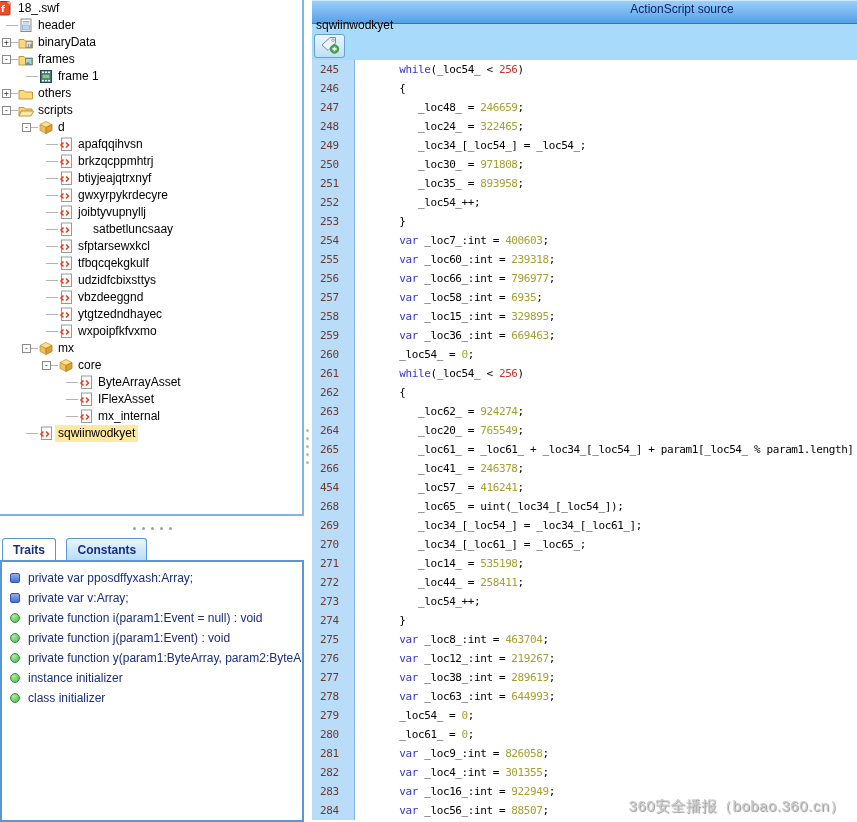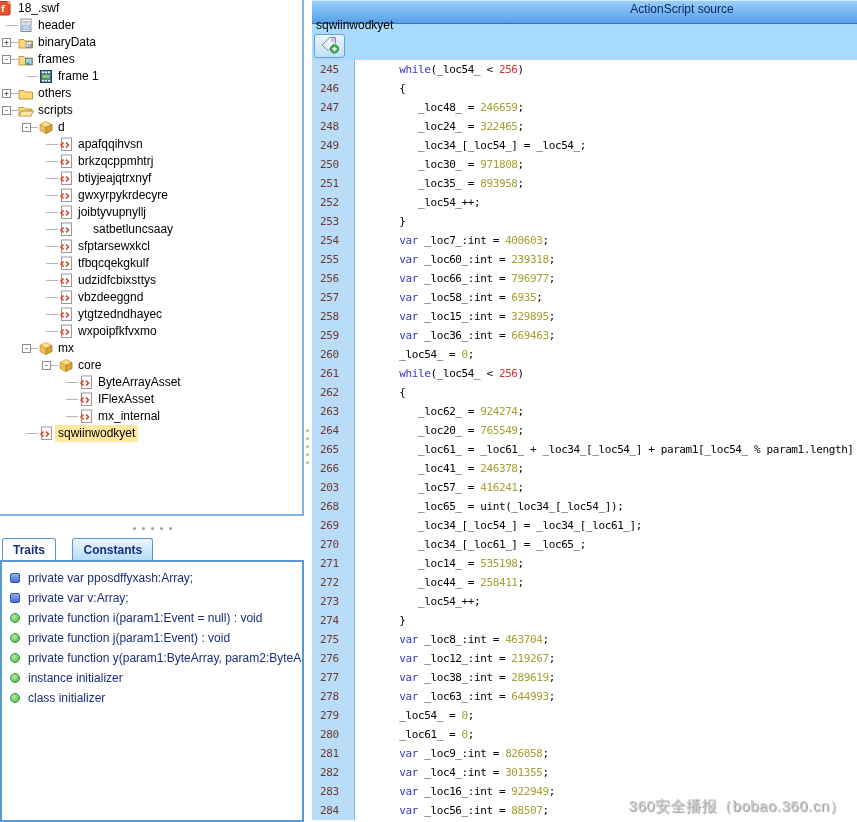--- a/index.html
+++ b/index.html
@@ -30,21 +30,21 @@
   
   #h-splitter{position:absolute;left:0;top:518px;width:304px;height:20px;background:#fff;text-align:center;padding-top:9px;box-sizing:border-box;}
   .hdot{display:inline-block;width:3px;height:3px;border-radius:50%;background:#99a1a8;margin:0 3px;vertical-align:top;}
 
   
   #left-tabs{position:absolute;left:2px;top:538px;height:22px;}
   .tab{
     display:inline-block;height:22px;line-height:22px;padding:0 10px;
     font-size:12px;font-weight:bold;color:#16307e;
     border:1px solid #5a96d2;border-bottom:none;border-radius:3px 3px 0 0;
-    background:linear-gradient(#eaf5fe,#b9dcf8);margin-right:12px;vertical-align:bottom;
+    background:linear-gradient(#eaf5fe,#b9dcf8);margin-right:6px;vertical-align:bottom;
     box-sizing:border-box;
   }
   .tab.active{background:#ffffff;}
 
   
   #traits-panel{
     position:absolute;left:0;top:560px;width:304px;height:262px;box-sizing:border-box;
     background:#fff;border:2px solid #5a96d2;overflow:hidden;padding-top:6px;
   }
   .trait-row{position:relative;height:20px;line-height:20px;font-size:12px;color:#1b2d7d;padding-left:26px;white-space:nowrap;}
@@ -410,21 +410,21 @@
         <div class="code-line"><span class="ln">257</span><span class="code-text">      <span class="tok-k">var</span><span> _loc58_:int = </span><span class="tok-n">6935</span><span>;</span></span></div>
         <div class="code-line"><span class="ln">258</span><span class="code-text">      <span class="tok-k">var</span><span> _loc15_:int = </span><span class="tok-n">329895</span><span>;</span></span></div>
         <div class="code-line"><span class="ln">259</span><span class="code-text">      <span class="tok-k">var</span><span> _loc36_:int = </span><span class="tok-n">669463</span><span>;</span></span></div>
         <div class="code-line"><span class="ln">260</span><span class="code-text">      <span>_loc54_ = </span><span class="tok-n">0</span><span>;</span></span></div>
         <div class="code-line"><span class="ln">261</span><span class="code-text">      <span class="tok-k">while</span><span>(_loc54_ &lt; </span><span class="tok-r">256</span><span>)</span></span></div>
         <div class="code-line"><span class="ln">262</span><span class="code-text">      <span>{</span></span></div>
         <div class="code-line"><span class="ln">263</span><span class="code-text">         <span>_loc62_ = </span><span class="tok-n">924274</span><span>;</span></span></div>
         <div class="code-line"><span class="ln">264</span><span class="code-text">         <span>_loc20_ = </span><span class="tok-n">765549</span><span>;</span></span></div>
         <div class="code-line"><span class="ln">265</span><span class="code-text">         <span>_loc61_ = _loc61_ + _loc34_[_loc54_] + param1[_loc54_ % param1.length] &amp;</span></span></div>
         <div class="code-line"><span class="ln">266</span><span class="code-text">         <span>_loc41_ = </span><span class="tok-n">246378</span><span>;</span></span></div>
-        <div class="code-line"><span class="ln">203</span><span class="code-text">         <span>_loc57_ = </span><span class="tok-n">416241</span><span>;</span></span></div>
+        <div class="code-line"><span class="ln">454</span><span class="code-text">         <span>_loc57_ = </span><span class="tok-n">416241</span><span>;</span></span></div>
         <div class="code-line"><span class="ln">268</span><span class="code-text">         <span>_loc65_ = uint(_loc34_[_loc54_]);</span></span></div>
         <div class="code-line"><span class="ln">269</span><span class="code-text">         <span>_loc34_[_loc54_] = _loc34_[_loc61_];</span></span></div>
         <div class="code-line"><span class="ln">270</span><span class="code-text">         <span>_loc34_[_loc61_] = _loc65_;</span></span></div>
         <div class="code-line"><span class="ln">271</span><span class="code-text">         <span>_loc14_ = </span><span class="tok-n">535198</span><span>;</span></span></div>
         <div class="code-line"><span class="ln">272</span><span class="code-text">         <span>_loc44_ = </span><span class="tok-n">258411</span><span>;</span></span></div>
         <div class="code-line"><span class="ln">273</span><span class="code-text">         <span>_loc54_++;</span></span></div>
         <div class="code-line"><span class="ln">274</span><span class="code-text">      <span>}</span></span></div>
         <div class="code-line"><span class="ln">275</span><span class="code-text">      <span class="tok-k">var</span><span> _loc8_:int = </span><span class="tok-n">463704</span><span>;</span></span></div>
         <div class="code-line"><span class="ln">276</span><span class="code-text">      <span class="tok-k">var</span><span> _loc12_:int = </span><span class="tok-n">219267</span><span>;</span></span></div>
         <div class="code-line"><span class="ln">277</span><span class="code-text">      <span class="tok-k">var</span><span> _loc38_:int = </span><span class="tok-n">289619</span><span>;</span></span></div>

